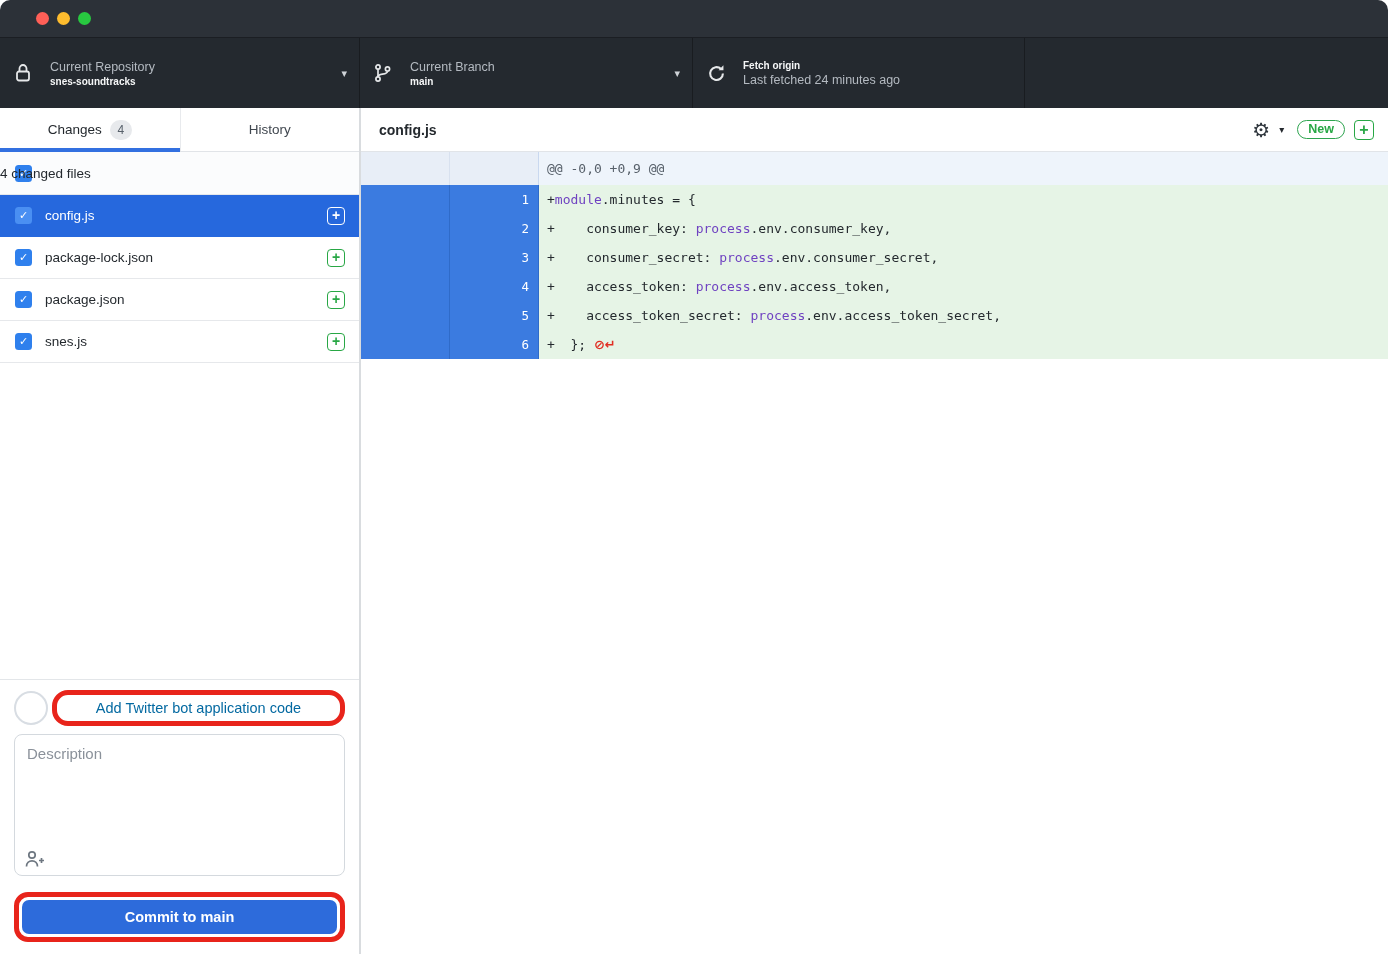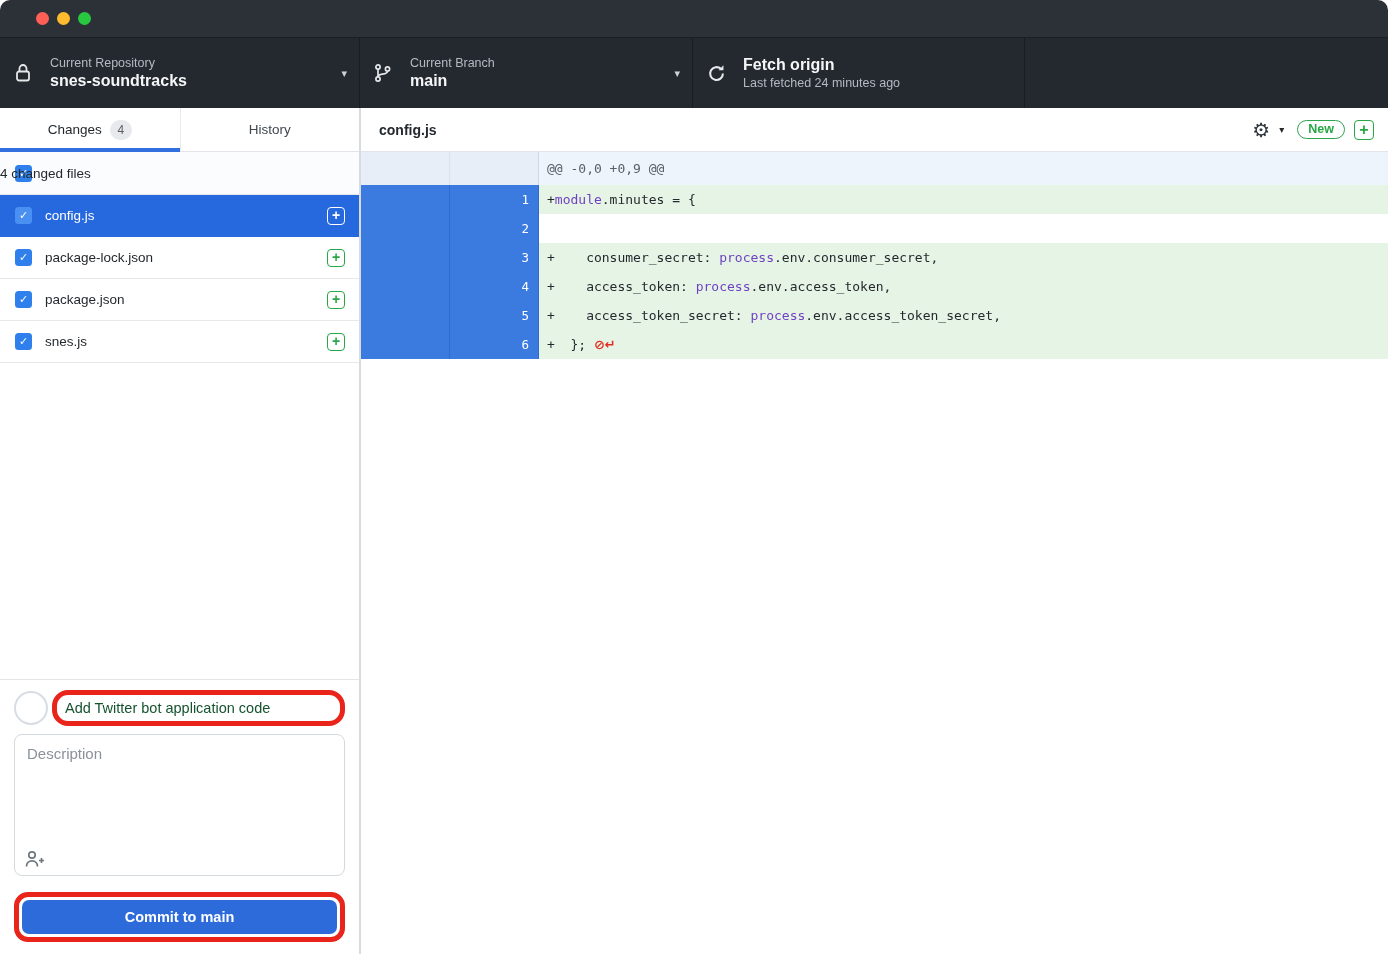--- a/index.html
+++ b/index.html
@@ -17,21 +17,21 @@
   
   .toolbar { height:70px; background:#24292f; display:flex; }
   .tb-section { display:flex; align-items:center; border-right:1px solid #191c20; padding:0 12px; position:relative; }
   .tb-section.repo { width:360px; }
   .tb-section.branch { width:333px; }
   .tb-section.fetch { width:332px; }
   .tb-rest { flex:1; }
   .tb-icon { width:22px; height:22px; flex:0 0 auto; margin-right:16px; display:flex; align-items:center; justify-content:center; }
   .tb-text { flex:1; min-width:0; }
   .tb-label { font-size:12.5px; color:#b4bac1; margin-bottom:2px; }
-  .tb-value { font-size:16px; font-weight:bold; color:#f5f6f7; }
+  .tb-value { font-size:10px; font-weight:bold; color:#f5f6f7; }
   .tb-sub { font-size:12.5px; color:#b4bac1; margin-top:2px; }
   .tb-caret { color:#cfd3d8; font-size:11px; margin-left:8px; }
 
   
   .main { display:flex; height:846px; }
   .sidebar { width:361px; flex:0 0 361px; border-right:2px solid #d9dcdf; display:flex; flex-direction:column; background:#ffffff; }
   .diff { flex:1; display:flex; flex-direction:column; background:#ffffff; }
 
   
   .tabs { height:44px; display:flex; border-bottom:1px solid #e1e4e8; }
@@ -54,21 +54,21 @@
   .plus-badge { width:18px; height:18px; border:1.5px solid #28a745; border-radius:4px; color:#28a745; font-size:14px; line-height:15px; text-align:center; font-weight:600; flex:0 0 auto; }
   .file-row.selected .plus-badge { border-color:#ffffff; color:#ffffff; }
   .filler { flex:1; background:#ffffff; }
 
   
   .commit-panel { border-top:1px solid #e3e6e9; padding:10px 14px 12px; }
   .summary-row { display:flex; align-items:center; }
   .avatar { width:34px; height:34px; border-radius:50%; border:2px solid #d8dde3; background:#ffffff; flex:0 0 auto; }
   .annotation { border:5px solid #e8241b; }
   .summary-annotation { flex:1; margin-left:4px; border-radius:16px; background:#ffffff; padding:4px 8px; }
-  .summary-input { width:100%; border:none; outline:none; background:transparent; font-family:"Liberation Sans","DejaVu Sans",sans-serif; font-size:14.5px; font-weight:500; color:#14532d; }
+  .summary-input { width:100%; border:none; outline:none; background:transparent; font-family:"Liberation Sans","DejaVu Sans",sans-serif; font-size:14.5px; font-weight:500; color:#0369a1;text-align:center; }
   .desc-wrap { position:relative; margin-top:8px; }
   .desc { width:100%; height:142px; border:1px solid #d4d9de; border-radius:8px; padding:10px 12px; resize:none; outline:none; font-family:"Liberation Sans","DejaVu Sans",sans-serif; font-size:15px; color:#24292e; }
   .desc::placeholder { color:#8a919a; }
   .coauthor { position:absolute; left:10px; bottom:10px; width:22px; height:22px; }
   .button-annotation { margin-top:12px; border-radius:14px; padding:3px; }
   .commit-btn { width:100%; height:34px; border:none; border-radius:7px; background:#2d6bdb; color:#ffffff; font-family:"Liberation Sans","DejaVu Sans",sans-serif; font-size:14.5px; font-weight:600; cursor:pointer; }
   .commit-btn b { font-weight:800; }
 
   
   .diff-header { height:44px; border-bottom:1px solid #e1e4e8; display:flex; align-items:center; padding:0 14px 0 18px; background:#ffffff; }
@@ -239,20 +239,21 @@
         </div>
         <div id="diff-lines">
             <div class="diff-row add">
               <div class="g1"></div>
               <div class="g2">1</div>
               <div class="code"><span>+</span><span class="kw">module</span><span>.minutes = {</span></div>
             </div>
             <div class="diff-row add">
               <div class="g1"></div>
               <div class="g2">2</div>
+              <div class="code"><span>+    consumer_key: </span><span class="kw">process</span><span>.env.consumer_key,</span></div>
             </div>
             <div class="diff-row add">
               <div class="g1"></div>
               <div class="g2">3</div>
               <div class="code"><span>+    consumer_secret: </span><span class="kw">process</span><span>.env.consumer_secret,</span></div>
             </div>
             <div class="diff-row add">
               <div class="g1"></div>
               <div class="g2">4</div>
               <div class="code"><span>+    access_token: </span><span class="kw">process</span><span>.env.access_token,</span></div>

